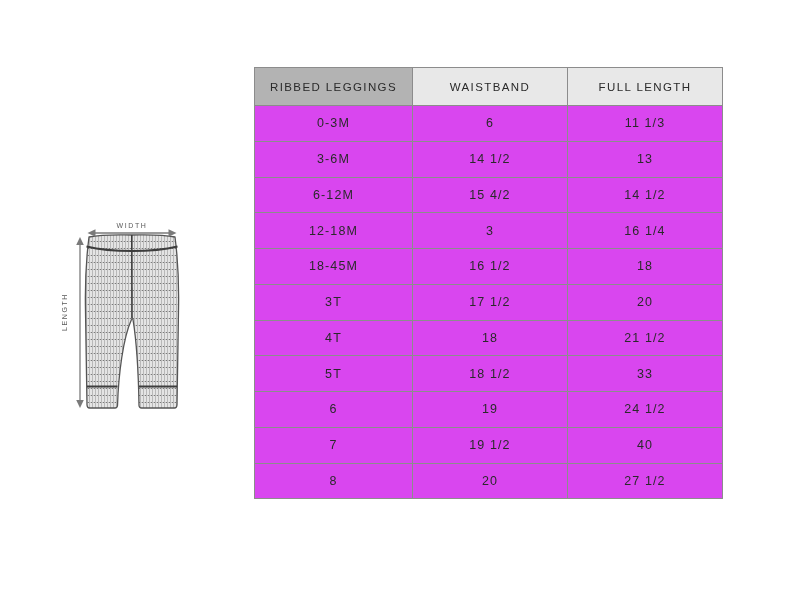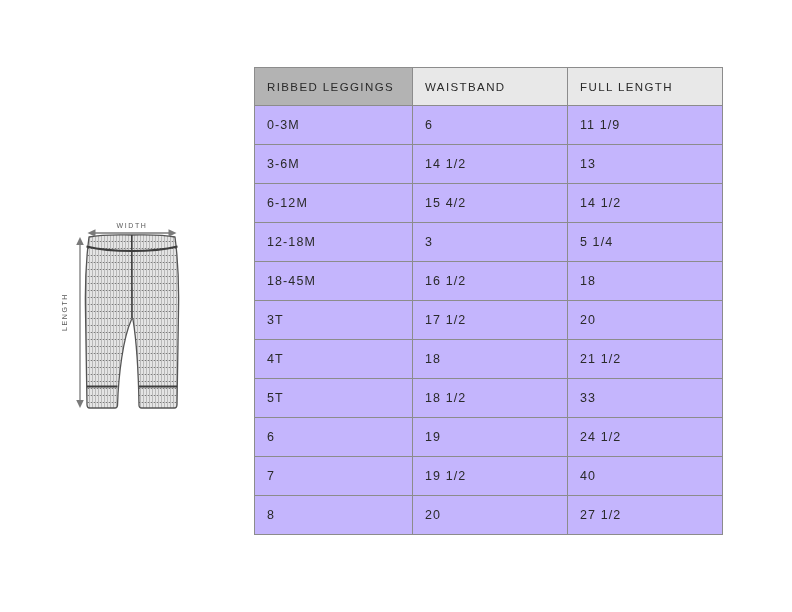--- a/index.html
+++ b/index.html
@@ -36,41 +36,41 @@
   
   .size-table{
     position:absolute;
     left:254px;top:67px;
     width:468px;
     border-collapse:collapse;
     table-layout:fixed;
   }
   .size-table th,.size-table td{
     border:1.5px solid var(--border);
-    text-align:left;
+    text-align:center;
     vertical-align:middle;
-    padding:12px;
+    padding:3px;
   }
   .size-table th{
     height:38px;
     font-weight:normal;
     font-size:11.5px;
     letter-spacing:1.4px;
     background:var(--header-secondary-bg);
     color:var(--text);
   }
   .size-table th.primary{
     background:var(--header-primary-bg);
   }
   .size-table td{
     height:35.75px;
     font-size:12.5px;
     letter-spacing:1.1px;
     color:var(--text);
-    background:#c4b5fd;
+    background:#d946ef;
   }
   .col-size{width:158px;}
   .col-waist{width:155px;}
   .col-length{width:155px;}
 </style>
 </head>
 <body>
 
 <figure class="leggings-figure">
   <svg width="150" height="210" viewBox="0 0 150 210">
@@ -135,36 +135,36 @@
     <tr>
       <th class="primary">RIBBED LEGGINGS</th>
       <th>WAISTBAND</th>
       <th>FULL LENGTH</th>
     </tr>
   </thead>
   <tbody id="size-rows">
       <tr>
         <td>0-3M</td>
         <td>6</td>
-        <td>11 1/9</td>
+        <td>11 1/3</td>
       </tr>
       <tr>
         <td>3-6M</td>
         <td>14 1/2</td>
         <td>13</td>
       </tr>
       <tr>
         <td>6-12M</td>
         <td>15 4/2</td>
         <td>14 1/2</td>
       </tr>
       <tr>
         <td>12-18M</td>
         <td>3</td>
-        <td>5 1/4</td>
+        <td>16 1/4</td>
       </tr>
       <tr>
         <td>18-45M</td>
         <td>16 1/2</td>
         <td>18</td>
       </tr>
       <tr>
         <td>3T</td>
         <td>17 1/2</td>
         <td>20</td>

